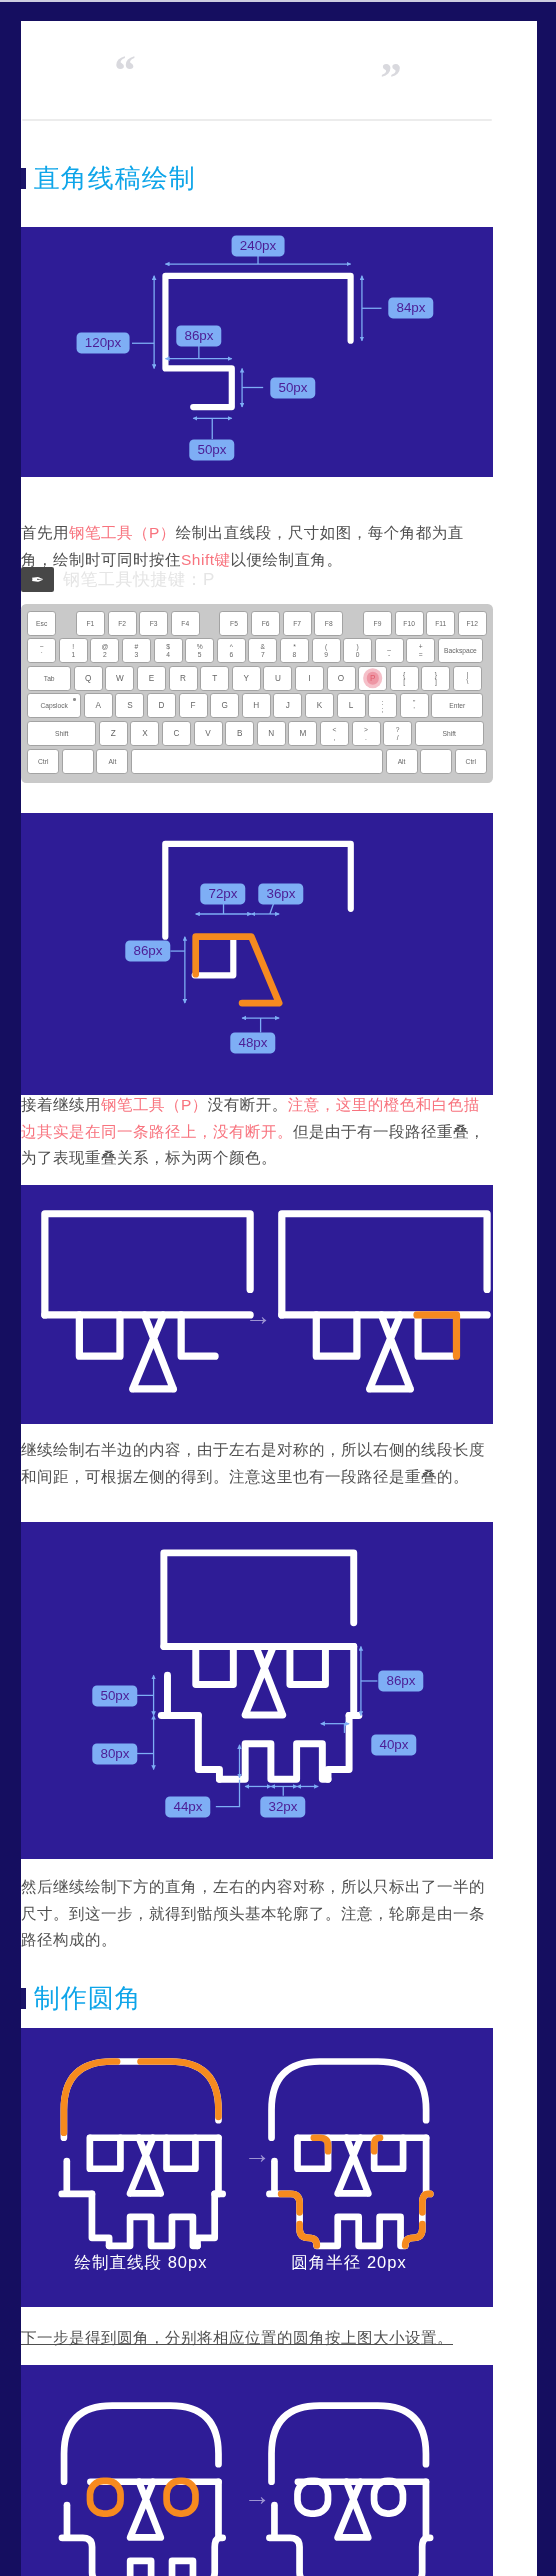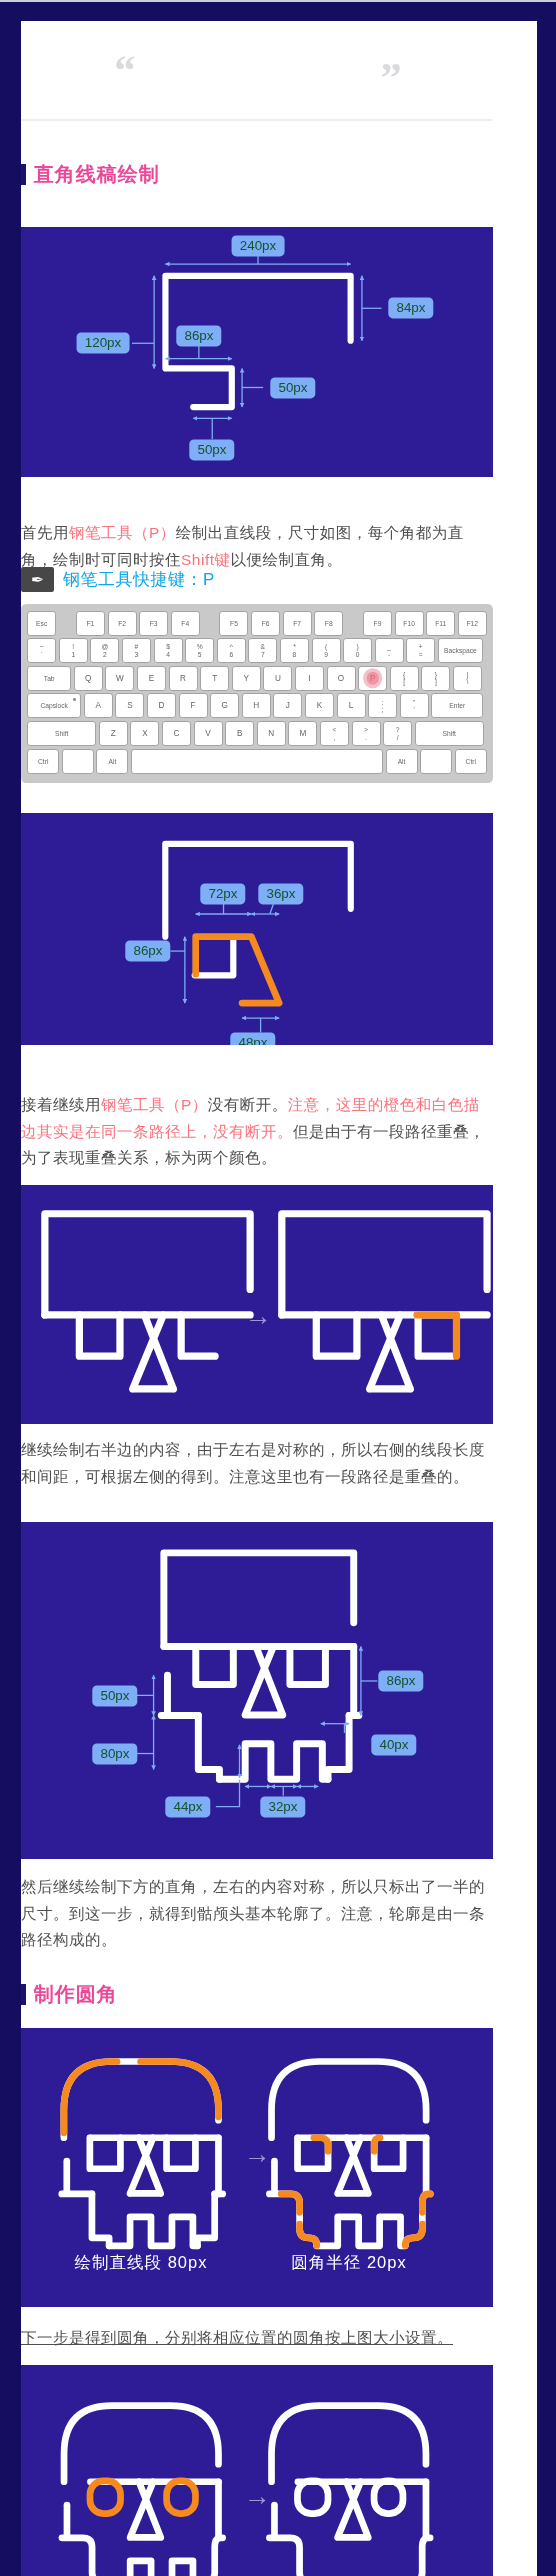--- a/index.html
+++ b/index.html
@@ -9,31 +9,31 @@
   
   .title-row{position:absolute;left:0;top:45px;width:516px;display:flex;align-items:center;justify-content:center;gap:15.5px;}
   .quote{font-family:"Liberation Serif",serif;font-size:43px;font-weight:bold;color:#d9d9de;line-height:0.6;}
   .q-open{transform:translateY(5.2px);}
   .q-close{transform:translateY(13.4px);}
   .page-title{font-size:29px;font-weight:800;color:#ffffff;letter-spacing:1.5px;}
   .divider{position:absolute;left:22px;top:119px;width:470px;height:2.1px;background:#ececec;border-radius:1px;}
   
   .h2{position:absolute;left:21px;display:flex;align-items:center;gap:8.2px;}
   .h2 .bar{width:4.6px;height:21.6px;background:#1b1468;}
-  .h2 .h2txt{font-size:20px;font-weight:700;color:#ec4899;letter-spacing:1px;}
+  .h2 .h2txt{font-size:26px;font-weight:400;color:#0ea5e9;letter-spacing:1px;}
   
   .para{position:absolute;left:21px;width:472px;font-size:15.5px;color:#4f4f4f;line-height:1.72;letter-spacing:0.5px;}
   .para .red{color:#f8737e;}
   
   .tip-icon{position:absolute;left:21px;top:567px;width:33px;height:25px;background:#474747;border-radius:2.1px;color:#ffffff;display:flex;align-items:center;justify-content:center;font-size:15.5px;}
-  .tip-text{position:absolute;left:63px;top:568px;font-size:17px;color:#0ea5e9;letter-spacing:0.5px;}
+  .tip-text{position:absolute;left:63px;top:568px;font-size:17px;color:#e5e5e5;letter-spacing:0.5px;}
   
   .fig{position:absolute;left:21px;width:472px;background:#2e1c96;overflow:hidden;}
   .fig svg{position:absolute;left:0;top:0;}
-  .dlab{position:absolute;transform:translate(-50%,-50%);background:#7eaef5;color:#14532d;font-size:13.4px;padding:3.1px 8.2px;border-radius:4.6px;white-space:nowrap;}
+  .dlab{position:absolute;transform:translate(-50%,-50%);background:#7eaef5;color:#4c1d95;font-size:13.4px;padding:3.1px 8.2px;border-radius:4.6px;white-space:nowrap;}
   .fig-cap{position:absolute;transform:translate(-50%,-50%);color:#ffffff;font-size:16.5px;letter-spacing:1px;white-space:nowrap;}
   .fig-arrow{position:absolute;transform:translate(-50%,-50%);color:#9d94d3;font-size:27px;}
   
   .kb{position:absolute;left:21px;top:604px;width:472px;height:179px;background:#c9c9c9;border-radius:5.2px;box-sizing:border-box;padding:6.7px 6.2px;}
   .kb-row{display:flex;gap:2.6px;margin-bottom:2.6px;height:25px;}
   .kb-row1{justify-content:space-between;}
   .kb-grp{display:flex;gap:2.6px;}
   .key{background:#ffffff;border:0.5px solid #a3a3a3;border-radius:3.1px;width:29px;height:25px;box-sizing:border-box;display:flex;flex-direction:column;align-items:center;justify-content:center;color:#666666;font-size:8.2px;position:relative;}
   .key .t1{line-height:1.1;font-size:6.7px;}
   .key .t2{line-height:1.1;font-size:6.7px;}
@@ -298,21 +298,21 @@
       <div class="key k-md k-mod">Ctrl</div>
       <div class="key k-md"></div>
       <div class="key k-md k-mod">Alt</div>
       <div class="key k-space"></div>
       <div class="key k-md k-mod">Alt</div>
       <div class="key k-md"></div>
       <div class="key k-md k-mod">Ctrl</div>
     </div>
   </div>
 
-<div class="fig" style="top:813px;height:232px;">
+<div class="fig" style="top:813px;height:282px;">
   <svg width="472" height="254" viewBox="0 0 916 493">
     <defs>
       <marker id="arr2" markerWidth="10" markerHeight="10" refX="8" refY="4.5" orient="auto-start-reverse" markerUnits="userSpaceOnUse">
           <path d="M0,0 L9,4.5 L0,9 Z" fill="#7eaef5"></path>
         </marker>
     </defs>
     <g stroke="#ffffff" stroke-width="12" fill="none" stroke-linecap="round" stroke-linejoin="round">
       <path d="M280,60 L640,60 M640,60 L640,186 M280,60 L280,240 M412,242 L412,315 M412,315 L337,315"></path>
     </g>
     <g stroke="#f68a1f" stroke-width="13" fill="none" stroke-linecap="round" stroke-linejoin="round">

